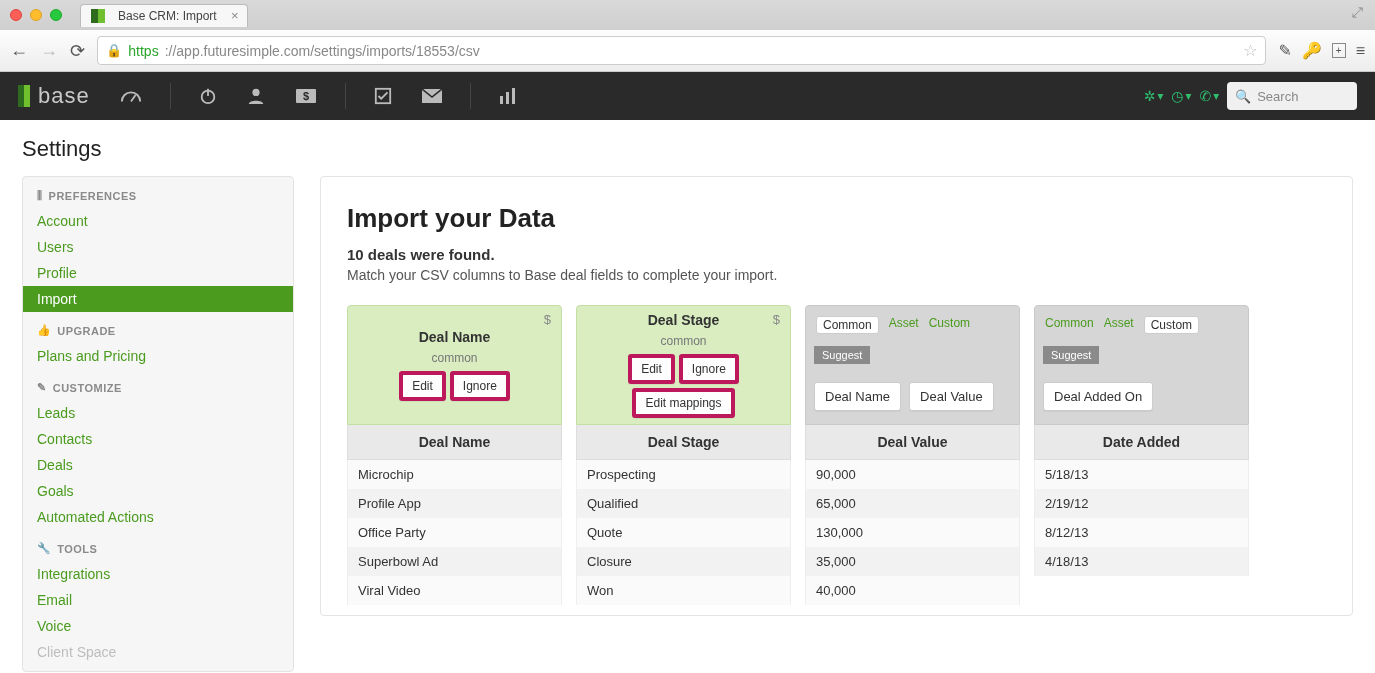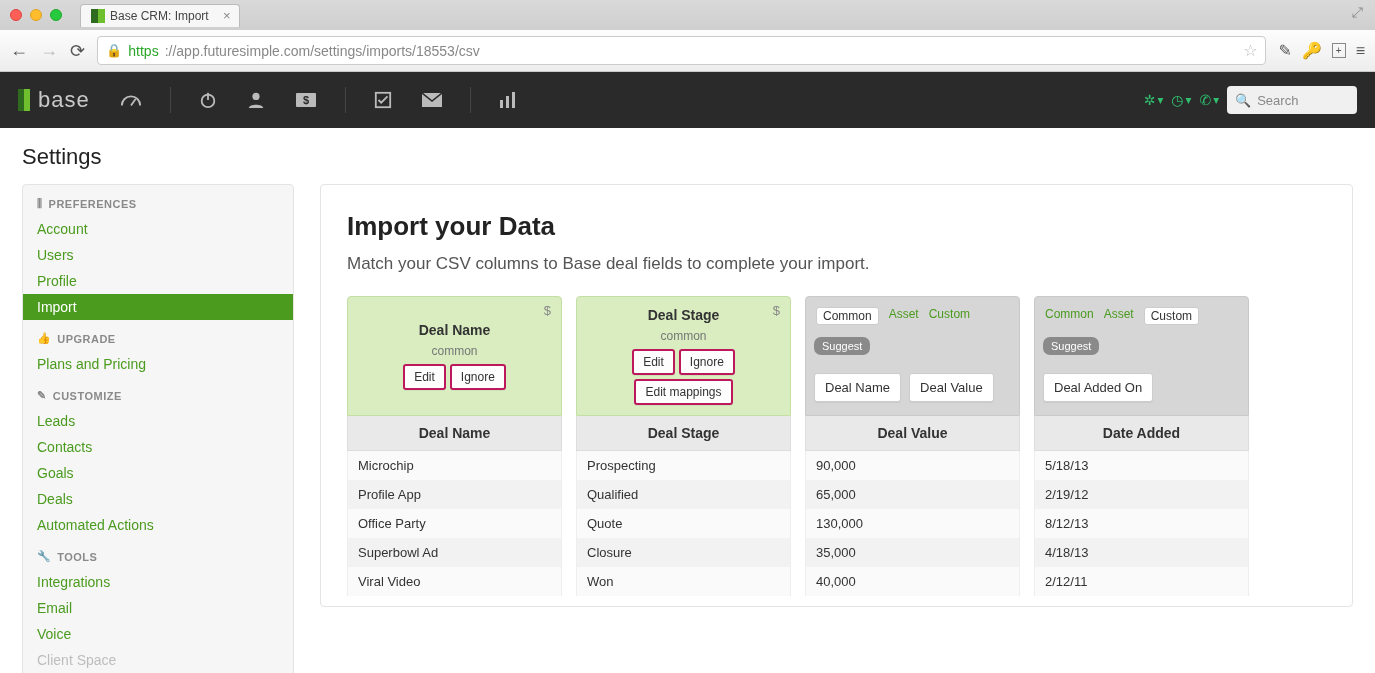--- a/index.html
+++ b/index.html
@@ -20,21 +20,21 @@
     height: 30px;
     padding-left: 10px;
     background: linear-gradient(#d9d9d9, #cfcfcf);
   }
   .traffic-lights { display: flex; gap: 8px; margin-right: 18px; }
   .dot { width: 12px; height: 12px; border-radius: 50%; }
   .dot.red { background:#ff5f56; border:1px solid #e0443e; }
   .dot.yellow { background:#ffbd2e; border:1px solid #dea123; }
   .dot.green { background:#27c93f; border:1px solid #1aab29; }
   .tab {
-    display:flex; align-items:flex-end; gap:5px;
+    display:flex; align-items:flex-end; gap:13px;
     background:#f7f7f7; border:1px solid #bbb; border-bottom:none;
     border-radius:4px 4px 0 0; padding:4px 30px 4px 10px;
     font-size:12px; color:#444; position: relative;
   }
   .tab .favicon { width:14px; height:14px; background:linear-gradient(to right,#2f6b1f 50%,#6fbf2f 50%); }
   .tab .close { position:absolute; right:8px; color:#888; font-size:13px; }
   .addr-bar {
     display:flex; align-items:center; gap:12px; padding:6px 10px;
     background:linear-gradient(#fdfdfd,#ededed);
   }
@@ -45,21 +45,21 @@
     padding:4px 8px; display:flex; align-items:center; gap:6px; font-size:14px;
   }
   .url-box .lock { color:#2aa52a; font-size:13px; }
   .url-box .proto { color:#2aa52a; }
   .url-box .rest { color:#888; }
   .url-box .star { margin-left:auto; color:#bbb; font-size:16px; }
   .ext-icons { display:flex; gap:10px; color:#555; font-size:16px; align-items:center;}
 
   
   .app-nav {
-    background:#2a2a2a; color:#ccc; height:56px;
+    background:#2a2a2a; color:#ccc; height:48px;
     display:flex; align-items:center; padding:0 18px; gap:10px;
   }
   .logo { display:flex; align-items:center; gap:8px; margin-right:10px; }
   .logo-mark { width:12px; height:22px; background:linear-gradient(to right,#2f6b1f 50%,#6fbf2f 50%);}
   .logo-text { font-size:22px; color:#c9c9c9; font-weight:300; letter-spacing:1px;}
   .nav-sep { width:1px; height:26px; background:#444; margin:0 8px; }
   .nav-ico { color:#bbb; font-size:18px; padding:6px 10px; cursor:pointer; }
   .nav-right { margin-left:auto; display:flex; align-items:center; gap:8px; }
   .nav-right .green-ico { color:#2fbf6f; font-size:14px; display:flex; align-items:center; gap:2px;}
   .search-box { background:#f0f0f0; border-radius:4px; height:28px; width:130px;
@@ -80,45 +80,45 @@
   .side-group-header .hicon { font-size:11px; color:#8a8a8a; }
   .side-item {
     display:block; padding:5px 14px; color:#4a9b1e; font-size:14px; cursor:pointer;
   }
   .side-item.active { background:#4a9b1e; color:#fff; }
   .side-item.muted { color:#bdbdbd; }
 
   .main { flex:1; border:1px solid #e4e4e4; border-radius:4px; padding:26px 26px 10px; }
   .main-title { font-size:26px; font-weight:bold; color:#222; margin-bottom:12px;}
   .found-line { font-weight:bold; font-size:15px; margin-bottom:4px;}
-  .help-line { color:#555; font-size:17px; margin-bottom:22px;}
+  .help-line { color:#555; font-size:14px; margin-bottom:22px;}
 
   .cols { display:flex; gap:14px; }
   .col { width:215px; display:flex; flex-direction:column; }
   .col-head {
     height:120px; border-radius:4px 4px 0 0; display:flex; flex-direction:column;
     align-items:center; justify-content:center; gap:6px; position:relative; padding:8px;
   }
   .col-head.mapped { background:#d9edc1; border:1px solid #c4dfa4; }
   .col-head.unmapped { background:#d6d6d6; border:1px solid #c9c9c9; align-items:flex-start; justify-content:flex-start;}
   .dollar { position:absolute; top:6px; right:10px; color:#888; font-size:13px;}
   .map-title { font-weight:bold; font-size:14px; color:#333;}
   .map-sub { font-size:12px; color:#777;}
   .btn-row { display:flex; gap:4px; flex-wrap:wrap; justify-content:center;}
   .mini-btn {
-    background:#fdfdfd; border:2px solid #be185d; border-radius:3px;
+    background:#fdfdfd; border:4px solid #be185d; border-radius:3px;
     padding:4px 9px; font-size:12px; color:#333; cursor:pointer;
     box-shadow:0 1px 0 rgba(0,0,0,0.05);
   }
   .tab-row { display:flex; gap:10px; font-size:12px; padding:2px 2px 6px;}
   .tab-link { color:#4a9b1e; cursor:pointer; }
   .tab-link.active { background:#fff; color:#333; padding:1px 6px; border-radius:3px; border:1px solid #ccc;}
   .suggest-badge {
     background:#8a8a8a; color:#fff; font-size:11px; padding:3px 8px;
-    border-radius:7px; display:inline-block; margin-bottom:8px;
+    border-radius:0; display:inline-block; margin-bottom:8px;
   }
   .chip {
     background:#fff; border:1px solid #ccc; border-radius:3px; padding:6px 10px;
     font-size:13px; color:#333; cursor:pointer; display:inline-block;
     box-shadow:0 1px 0 rgba(0,0,0,0.05);
   }
   .chip-row { display:flex; gap:8px; flex-wrap:wrap; margin-top:4px;}
 
   .data-header {
     background:#e9e9e9; text-align:center; font-weight:bold; font-size:14px;
@@ -250,35 +250,36 @@
           <span class="hicon">👍</span>
           <span>UPGRADE</span>
         </div>
         <div class="side-item">Plans and Pricing</div>
         <div class="side-group-header">
           <span class="hicon">✎</span>
           <span>CUSTOMIZE</span>
         </div>
         <div class="side-item">Leads</div>
         <div class="side-item">Contacts</div>
+        <div class="side-item">Deals</div>
         <div class="side-item">Goals</div>
-        <div class="side-item">Deals</div>
         <div class="side-item">Automated Actions</div>
         <div class="side-group-header">
           <span class="hicon">🔧</span>
           <span>TOOLS</span>
         </div>
         <div class="side-item">Integrations</div>
         <div class="side-item">Email</div>
         <div class="side-item">Voice</div>
         <div class="side-item muted">Client Space</div>
       </div>
 
     <div class="main">
       <div class="main-title">Import your Data</div>
+      <div class="found-line">10 deals were found.</div>
       <div class="help-line">Match your CSV columns to Base deal fields to complete your import.</div>
       <div class="cols" id="cols">
           <div class="col">
             <div class="col-head mapped">
               <span class="dollar">$</span>
               <div class="map-title">Deal Name</div>
               <div class="map-sub">common</div>
               <div class="btn-row">
                 <span class="mini-btn">Edit</span>
                 <span class="mini-btn">Ignore</span>
@@ -339,18 +340,17 @@
               <span class="suggest-badge">Suggest</span>
               <div class="chip-row">
                 <span class="chip">Deal Added On</span>
               </div>
             </div>
             <div class="data-header">Date Added</div>
             <div class="data-cell">5/18/13</div>
             <div class="data-cell">2/19/12</div>
             <div class="data-cell">8/12/13</div>
             <div class="data-cell">4/18/13</div>
-            <div class="data-cell">2/12/11</div>
           </div>
         </div>
     </div>
   </div>
 </div>
 
 </body></html>

